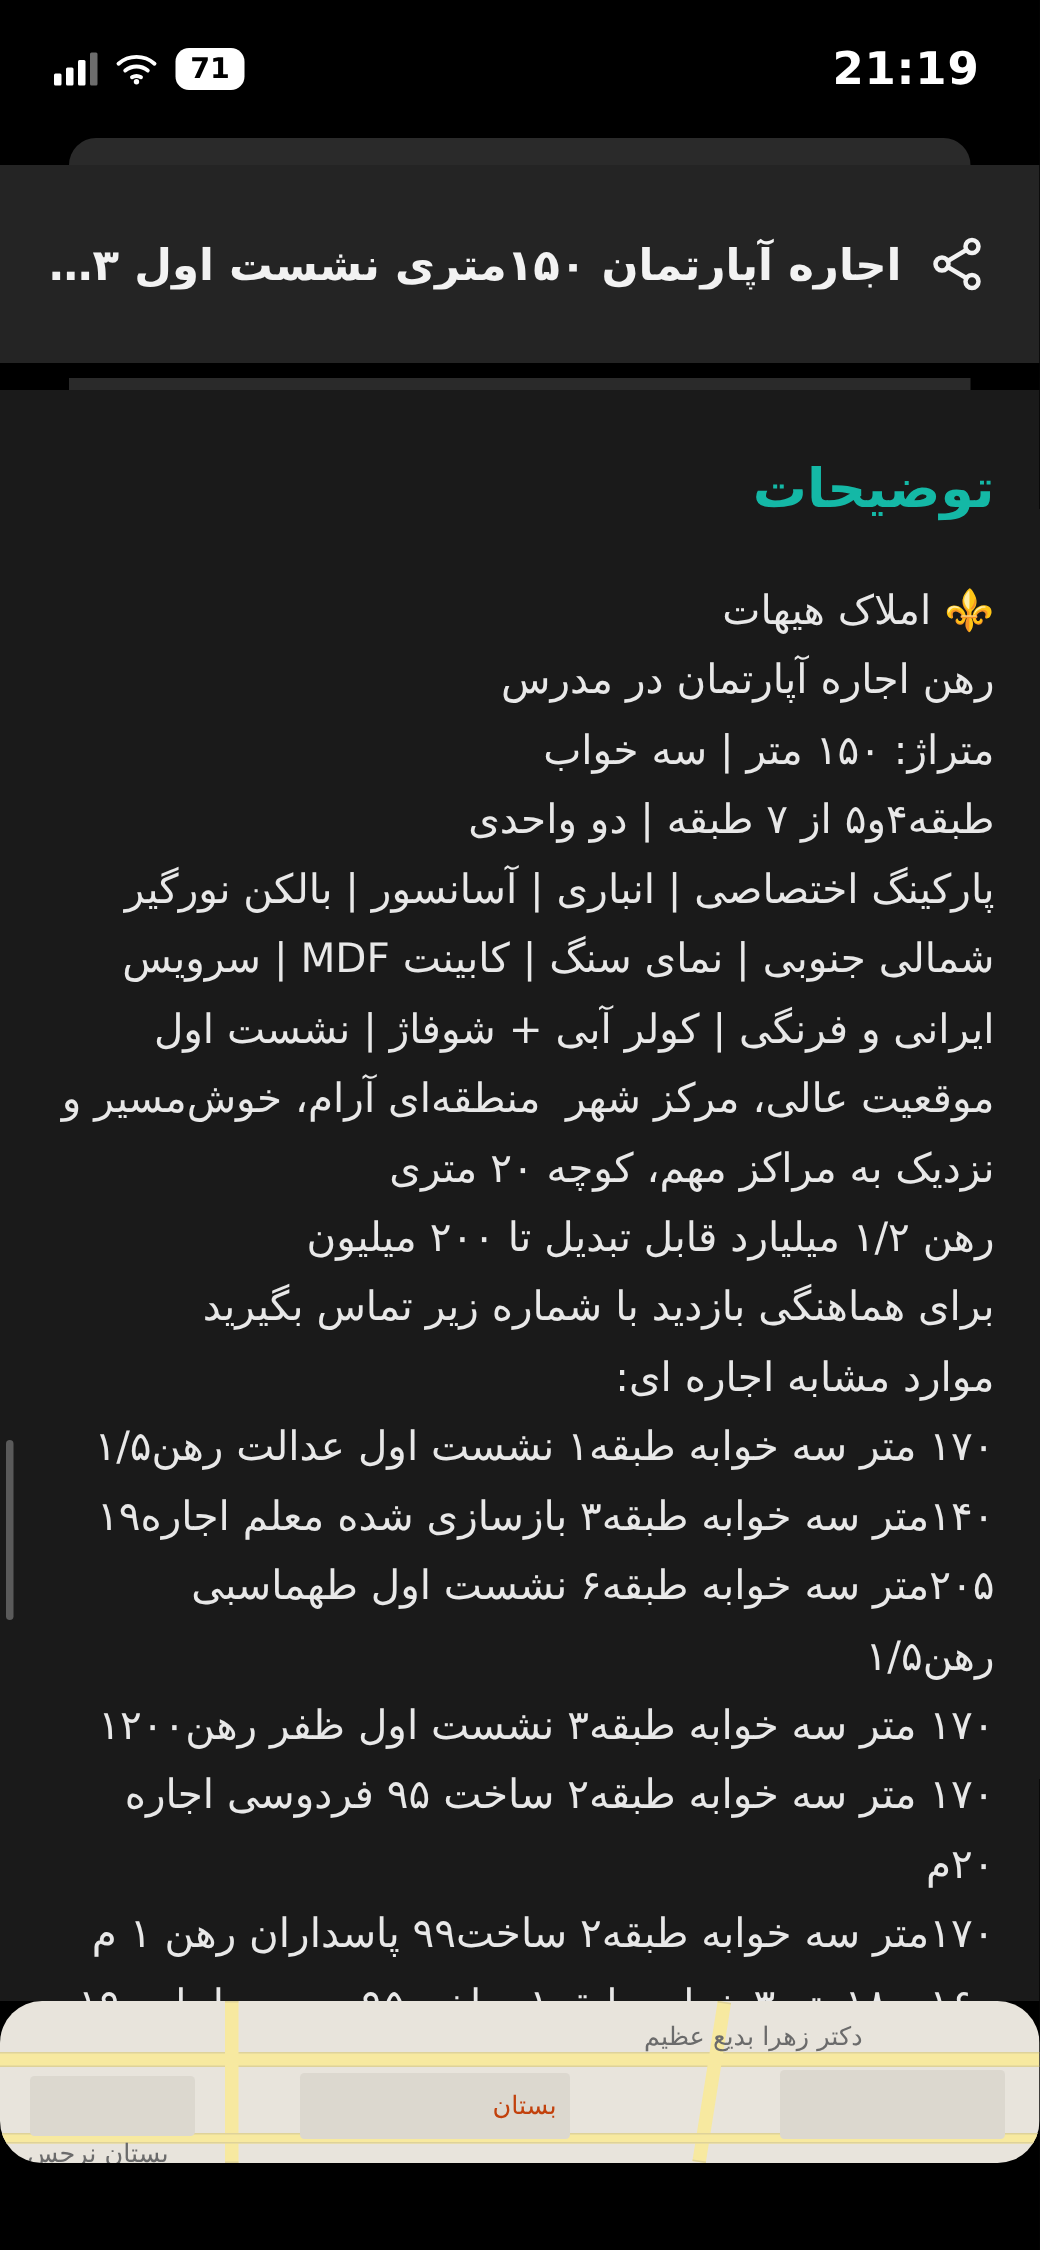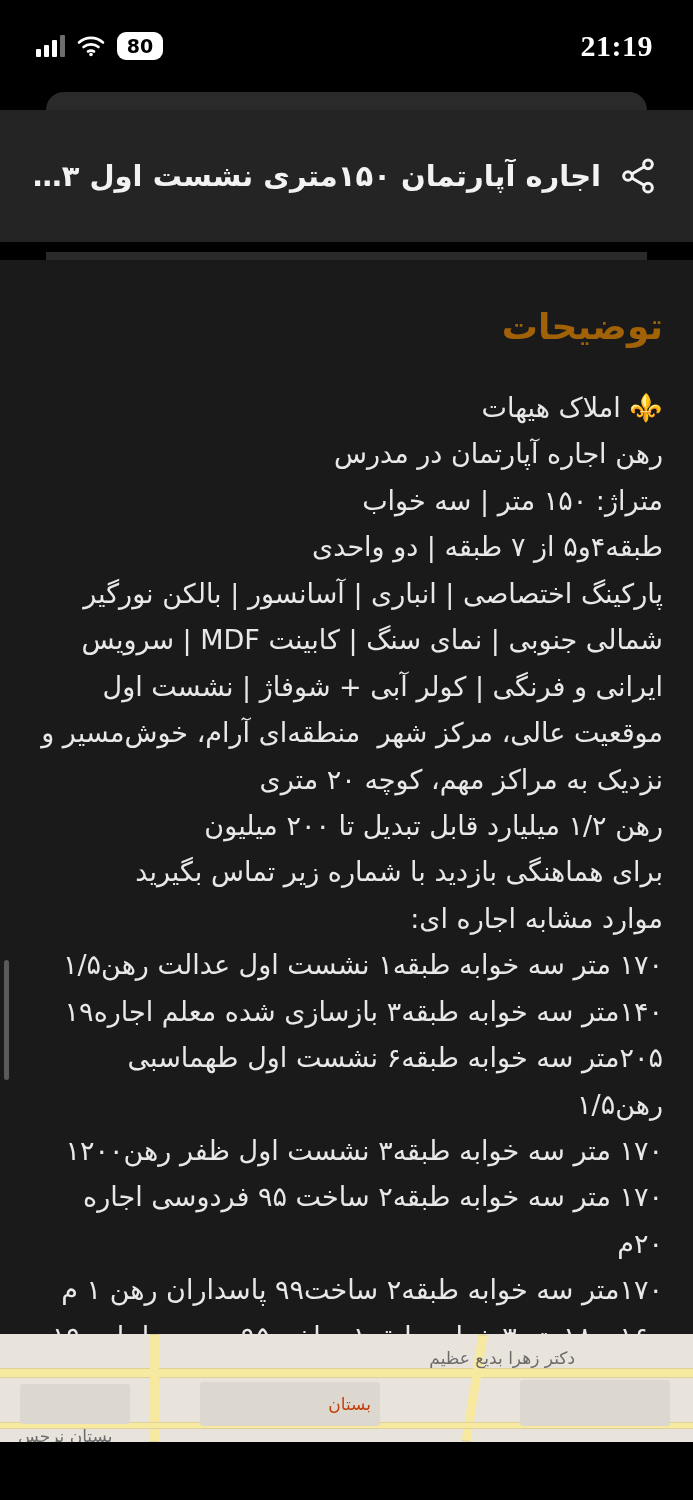--- a/index.html
+++ b/index.html
@@ -28,21 +28,20 @@
     justify-content: space-between;
     padding: 0 40px 0 36px;
     color: #fff;
     background: #000;
   }
   .status-time {
     font-size: 30px;
     font-weight: 600;
     letter-spacing: 0.5px;
     direction: ltr;
-    font-family: Liberation Serif, serif;
   }
   .status-right {
     display: flex;
     align-items: center;
     gap: 12px;
     direction: ltr;
   }
   .signal-bars { display: flex; align-items: flex-end; gap: 3px; height: 22px; }
   .signal-bars i { display: block; width: 5px; background: #fff; border-radius: 1px; }
   .signal-bars i:nth-child(1) { height: 8px; }
@@ -115,21 +114,21 @@
 
   
   .content {
     flex: 1 1 auto;
     background: #1a1a1a;
     position: relative;
     overflow: hidden;
     padding: 0 30px;
   }
   .section-title {
-    color: #a16207;
+    color: #14b8a6;
     font-size: 36px;
     font-weight: 700;
     text-align: right;
     margin-top: 46px;
     margin-bottom: 38px;
     padding-left: 6px;
   }
   .desc {
     color: #e8e8e8;
     font-size: 27px;
@@ -150,20 +149,21 @@
     background: #5a5a5a;
     border-radius: 3px;
   }
 
   
   .map-strip {
     flex: 0 0 108px;
     position: relative;
     background: #e8e4dc;
     overflow: hidden;
+    border-radius: 28px;
   }
   .map-strip .road {
     position: absolute;
     background: #f7e9a0;
     border-top: 1px solid #ded29a;
     border-bottom: 1px solid #ded29a;
   }
   .map-strip .road.r1 { left: 0; right: 0; top: 34px; height: 10px; }
   .map-strip .road.r2 { left: 150px; top: 0; bottom: 0; width: 9px; }
   .map-strip .road.r3 { left: 470px; top: 0; bottom: 0; width: 9px; transform: rotate(9deg); }
@@ -207,21 +207,21 @@
           <i></i>
         </span>
       <span class="wifi-icon">
         <svg width="28" height="22" viewBox="0 0 28 22" fill="none">
           <path d="M2 7.5 A18 18 0 0 1 26 7.5" stroke="#fff" stroke-width="2.6" stroke-linecap="round"></path>
           <path d="M6.5 12 A12 12 0 0 1 21.5 12" stroke="#fff" stroke-width="2.6" stroke-linecap="round"></path>
           <path d="M11 16.5 A6 6 0 0 1 17 16.5" stroke="#fff" stroke-width="2.6" stroke-linecap="round"></path>
           <circle cx="14" cy="19.5" r="1.8" fill="#fff"></circle>
         </svg>
       </span>
-      <span class="battery">80</span>
+      <span class="battery">71</span>
     </div>
   </div>
 
   <div class="card-peek"></div>
 
   <div class="header">
     <div class="share-btn">
       <svg width="40" height="40" viewBox="0 0 24 24" fill="none" stroke="#f2f2f2" stroke-width="1.8" stroke-linecap="round" stroke-linejoin="round">
         <circle cx="18" cy="5" r="2.6"></circle>
         <circle cx="6" cy="12" r="2.6"></circle>

